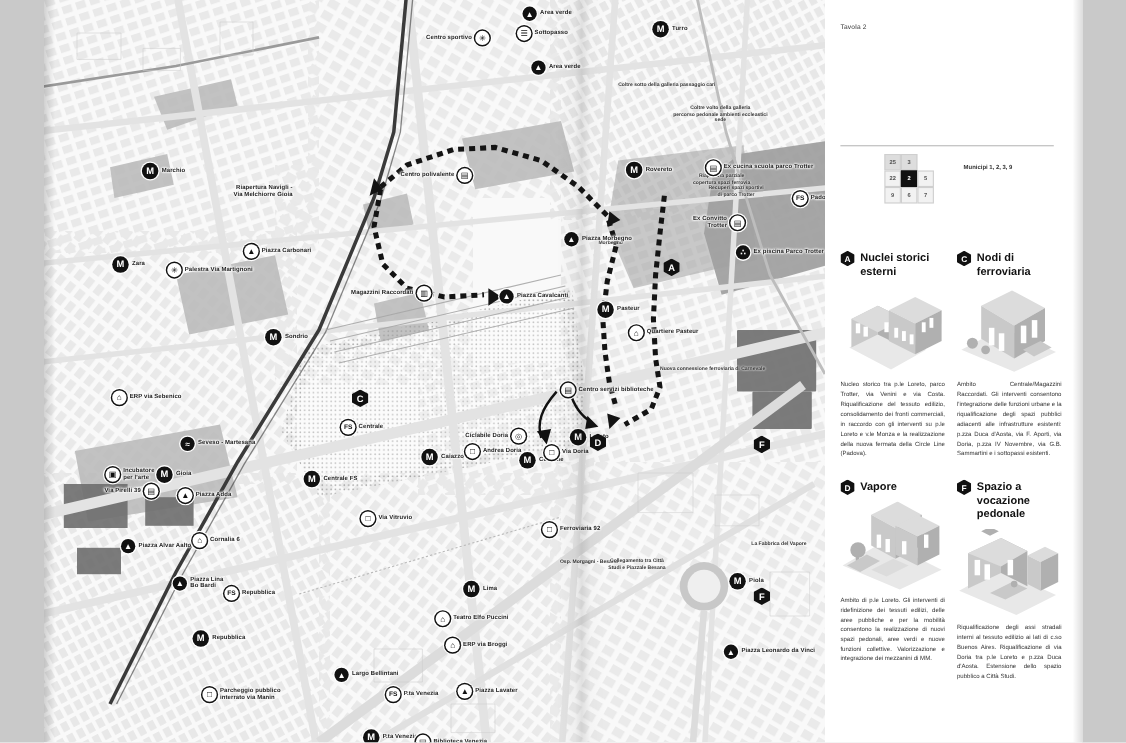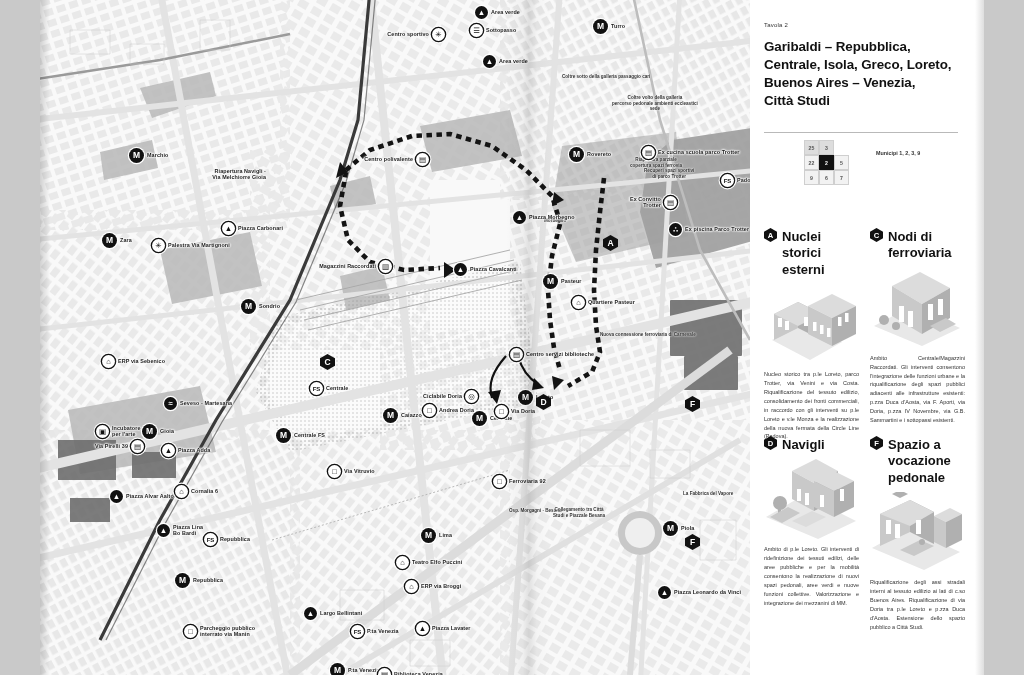--- a/index.html
+++ b/index.html
@@ -100,21 +100,21 @@
   
   .cards{position:absolute;left:0;top:228px;width:206px;}
   .card{position:absolute;width:95px;}
   .card .hd{display:flex;align-items:flex-start;gap:5px;}
   .hexbadge{
     width:13px;height:14px;flex:0 0 auto;background:#111;color:#fff;
     display:flex;align-items:center;justify-content:center;
     font-size:7.6px;font-weight:700;
     clip-path:polygon(50% 0%,100% 26%,100% 74%,50% 100%,0% 74%,0% 26%);
   }
-  .card .ttl{font-size:13px;font-weight:700;color:#111;line-height:1.26;white-space:pre-line;padding-top:1px;}
+  .card .ttl{font-size:10px;font-weight:700;color:#111;line-height:1.26;white-space:pre-line;padding-top:1px;}
   .iso{position:relative;width:95px;height:82px;margin-top:6px;}
   .card .body{font-size:5.5px;line-height:1.62;color:#333;text-align:justify;margin-top:4px;}
   .panel-right-edge{
     position:absolute;right:0;top:0;width:9px;height:675px;
     background:linear-gradient(270deg,rgba(0,0,0,.13),rgba(0,0,0,0));
     z-index:41;pointer-events:none;
   }
 </style>
 </head>
 <body>
@@ -504,24 +504,20 @@
         <div class="maptxt ctr" style="left: 643px; top: 491px;">La Fabbrica del Vapore</div>
         <div class="maptxt ctr" style="left: 504px; top: 218px;">Morbegno</div>
       </div>
   </div>
 
   <div class="panel">
     <div class="panel-inner">
       <div class="italy-ghost"></div>
 
       <div class="tavola">Tavola 2</div>
-      <div class="ptitle">Garibaldi – Repubblica,
-Centrale, Isola, Greco, Loreto,
-Buenos Aires – Venezia,
-Città Studi</div>
       <div class="rule"></div>
 
       <div class="munwrap">
         <div class="mungrid" id="mungrid">
             <div class="muncell shade" style="left: 0px; top: 0px;">25</div>
             <div class="muncell shade" style="left: 15px; top: 0px;">3</div>
             <div class="muncell" style="left: 0px; top: 15px;">22</div>
             <div class="muncell active" style="left: 15px; top: 15px;">2</div>
             <div class="muncell" style="left: 30px; top: 15px;">5</div>
             <div class="muncell" style="left: 0px; top: 30px;">9</div>
@@ -575,21 +571,21 @@
       <rect x="68" y="31" width="5" height="16" fill="#fff"></rect>
       <circle cx="14" cy="52" r="5" fill="#b0b0b0"></circle>
                 <circle cx="26" cy="58" r="4" fill="#b0b0b0"></circle>
       <polygon points="60,58 76,50 86,56 70,64" fill="#c9c9c9"></polygon>
     </svg></div>
             <div class="body">Ambito Centrale/Magazzini Raccordati. Gli interventi consentono l'integrazione delle funzioni urbane e la riqualificazione degli spazi pubblici adiacenti alle infrastrutture esistenti: p.zza Duca d'Aosta, via F. Aporti, via Doria, p.zza IV Novembre, via G.B. Sammartini e i sottopassi esistenti.</div>
           </div>
           <div class="card" style="left: 0px; top: 208px;">
             <div class="hd">
               <div class="hexbadge">D</div>
-              <div class="ttl">Navigli</div>
+              <div class="ttl">Vapore</div>
             </div>
             <div class="iso"><svg viewBox="0 0 95 82" width="95" height="82">
       <polygon points="2,58 40,36 92,62 54,80" fill="#e8e8e8"></polygon>
       <polygon points="28,12 52,0 74,12 50,24" fill="#dcdcdc"></polygon>
       <polygon points="28,12 50,24 50,52 28,40" fill="#c9c9c9"></polygon>
       <polygon points="50,24 74,12 74,40 50,52" fill="#b0b0b0"></polygon>
       <polygon points="50,22 70,12 90,22 70,32" fill="#dcdcdc"></polygon>
       <polygon points="50,22 70,32 70,58 50,48" fill="#c9c9c9"></polygon>
       <polygon points="70,32 90,22 90,48 70,58" fill="#b0b0b0"></polygon>
       <rect x="33" y="30" width="4" height="12" fill="#fff"></rect>

